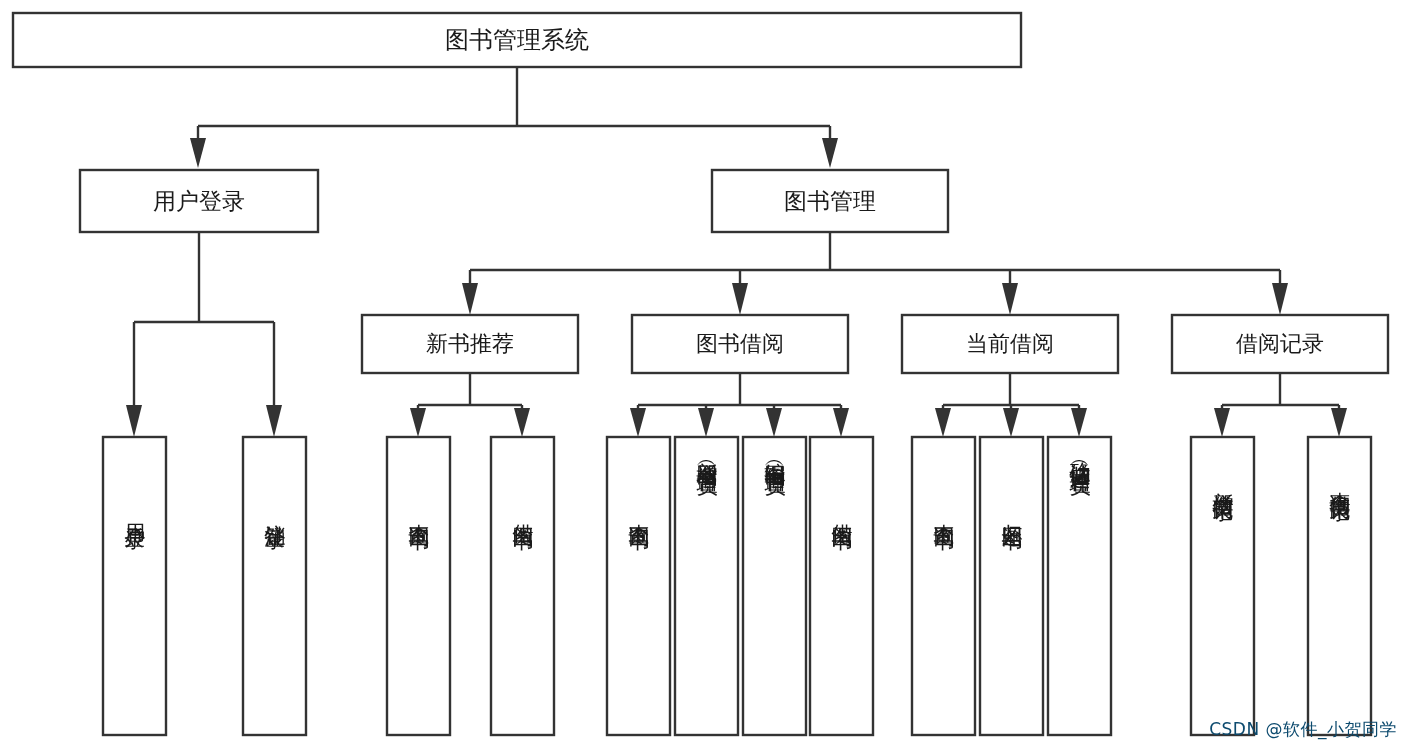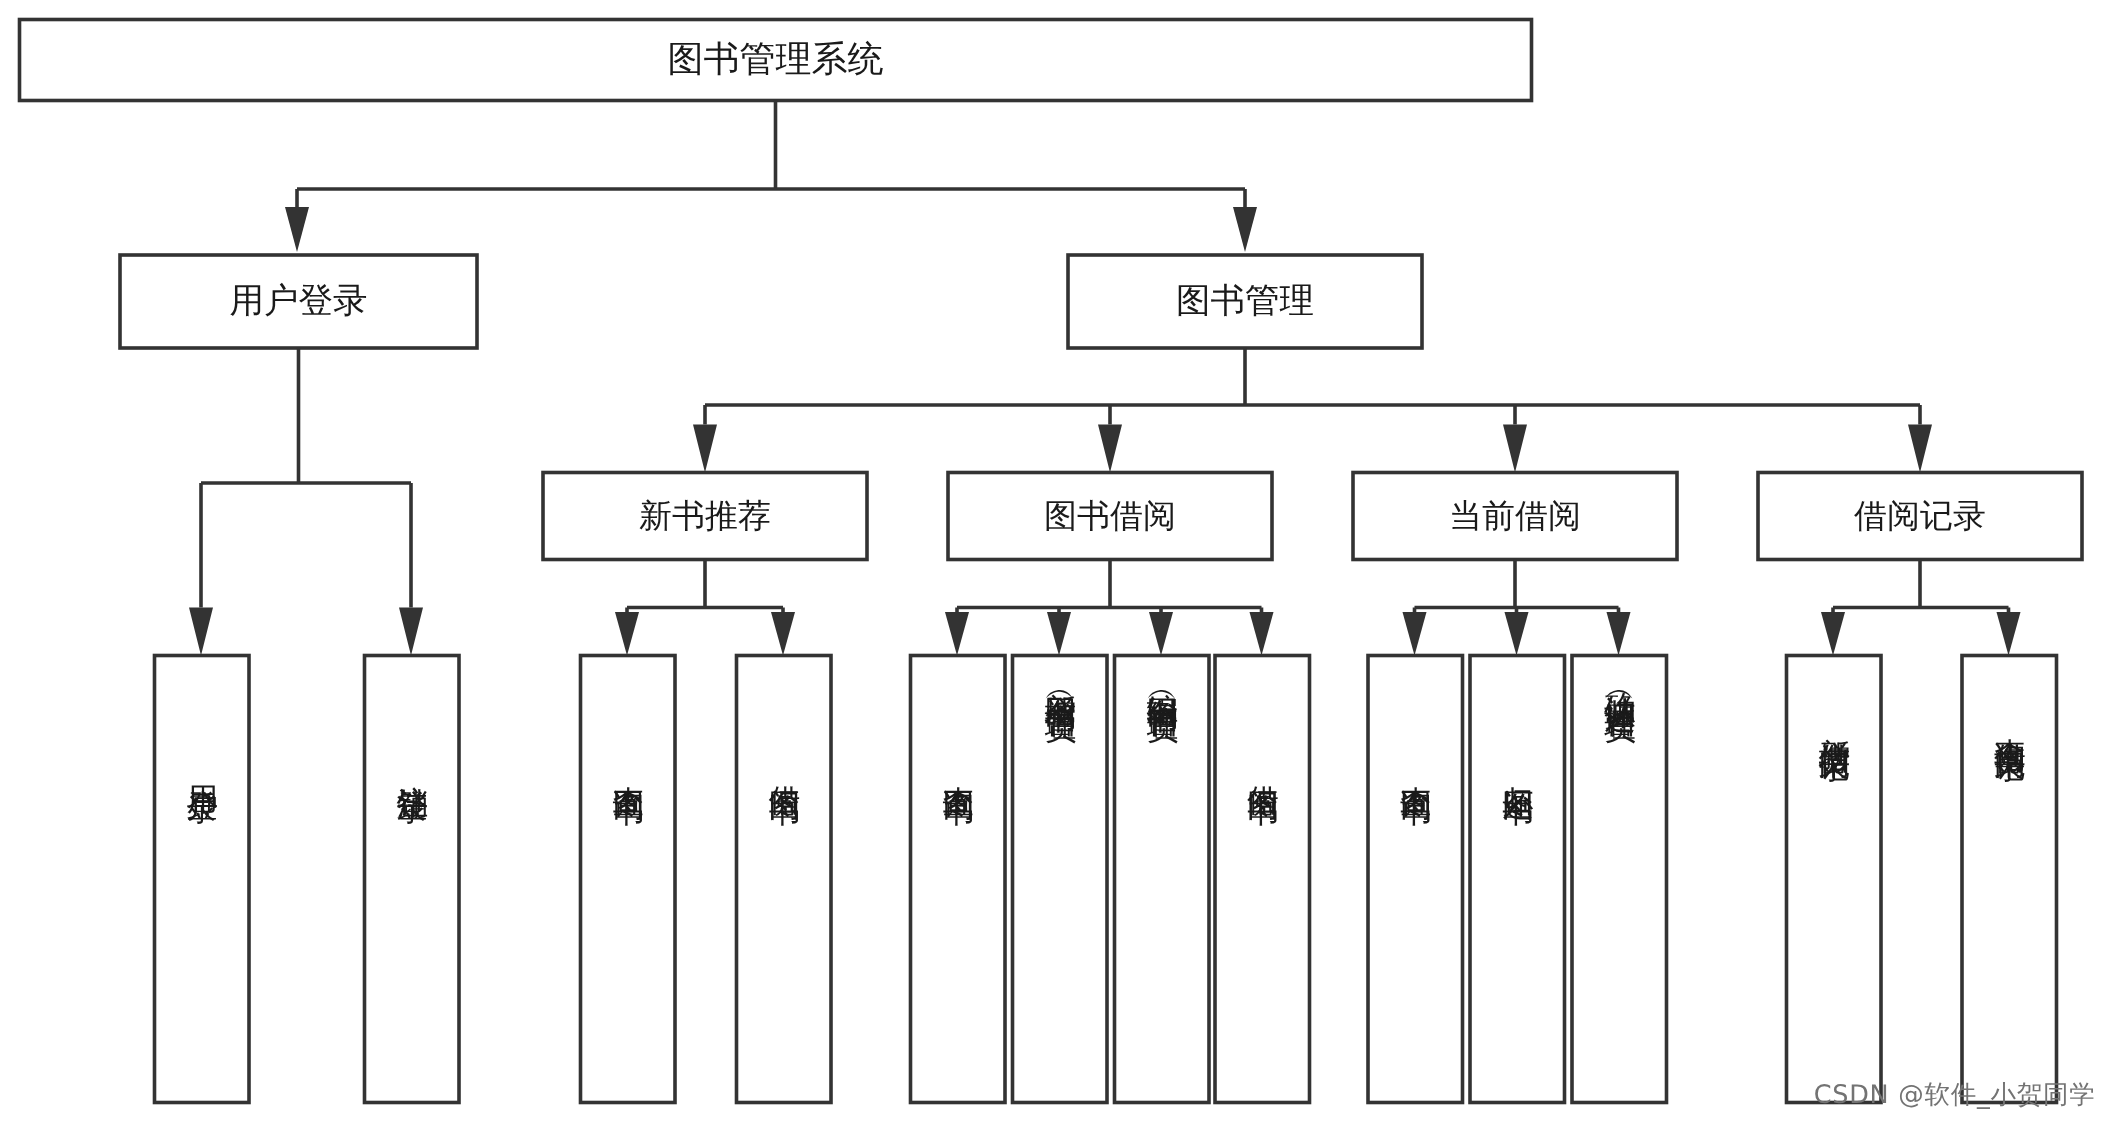--- a/index.html
+++ b/index.html
@@ -73,21 +73,21 @@
     letter-spacing: 2px;
     color: #1a1a1a;
     white-space: nowrap;
   }
   .watermark {
     position: absolute;
     right: 8px;
     bottom: 6px;
     font-family: "DejaVu Sans", "Liberation Sans", sans-serif;
     font-size: 17px;
-    color: #737373;
+    color: #0c4a6e;
     letter-spacing: 0.5px;
     white-space: nowrap;
   }
 </style>
 </head>
 <body>
 
 <div id="diagram-root">
 
   <svg id="tree-svg" viewBox="0 0 1405 747" xmlns="http://www.w3.org/2000/svg">

